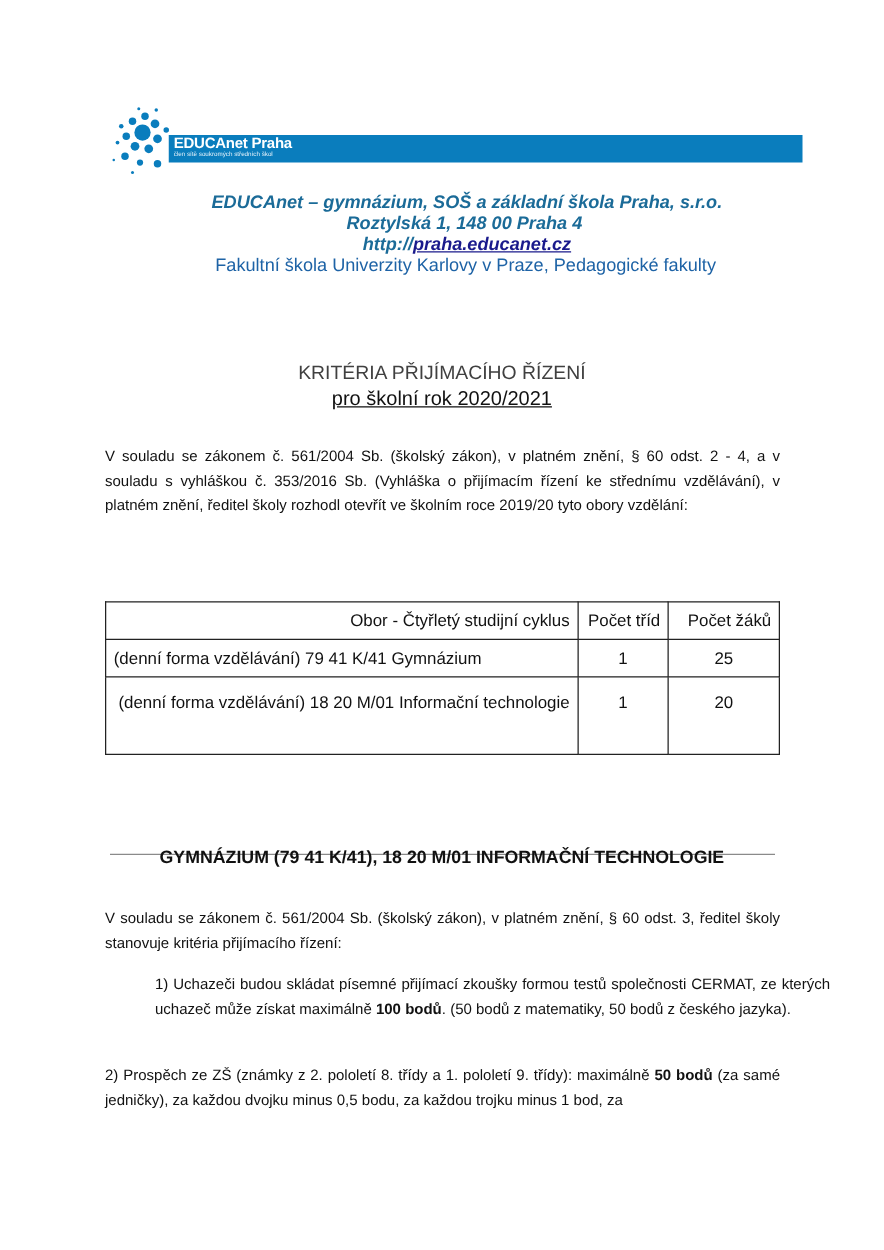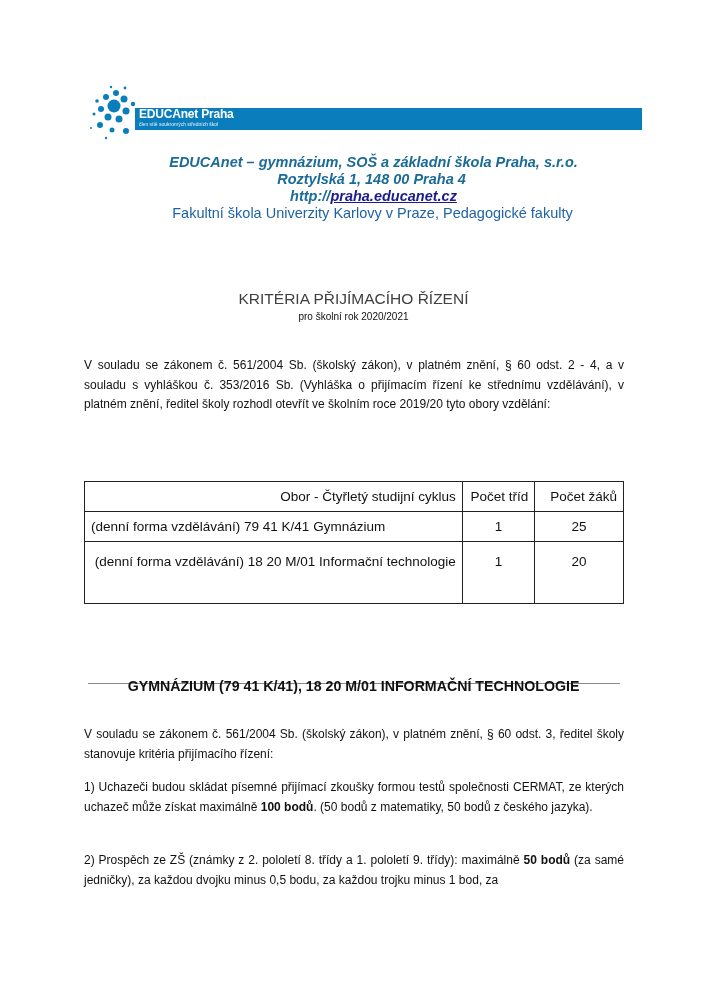--- a/index.html
+++ b/index.html
@@ -18,21 +18,21 @@
     
     .school { left: 0; width: 707px; text-align: center; }
     .school-name { top: 154px; font-size: 14.5px; font-weight: bold; font-style: italic; color: #1b6b98; left: 20px; }
     .school-addr { top: 171px; font-size: 14.5px; font-weight: bold; font-style: italic; color: #1b6b98; left: 18px; }
     .school-web { top: 188px; font-size: 14.5px; font-weight: bold; font-style: italic; color: #1b6b98; left: 20px; }
     .school-web a { color: #1a1a8c; text-decoration: underline; }
     .school-fac { top: 205px; font-size: 14.5px; color: #1e63a6; left: 19px; }
 
     
     .doc-title { left: 0; width: 707px; text-align: center; top: 290px; font-size: 15.5px; color: #404040; }
-    .doc-subtitle { left: 0; width: 707px; text-align: center; top: 311px; font-size: 10px; color: #111; }
+    .doc-subtitle { left: 0; width: 707px; text-align: center; top: 311px; font-size: 16px; color: #111; text-decoration: underline; }
 
     .para { left: 84px; width: 540px; font-size: 12px; line-height: 19.5px; text-align: justify; color: #111; }
     .para b { font-weight: bold; }
 
     
     table.obory { position: absolute; left: 84px; top: 481px; width: 540px; border-collapse: collapse;
                   font-size: 13.5px; color: #111; }
     table.obory td, table.obory th { border: 1.5px solid #222; padding: 0 6px; vertical-align: top; }
     table.obory th { font-weight: normal; text-align: right; height: 29px; vertical-align: middle; }
     table.obory td.c { text-align: center; }
@@ -104,15 +104,15 @@
     <td class="c">20</td>
   </tr>
 </tbody>
   </table>
 
 <div class="abs sep"></div>
 <div class="abs section-title">GYMNÁZIUM (79 41 K/41), 18 20 M/01 INFORMAČNÍ TECHNOLOGIE</div>
 
 <div class="abs para" style="top:725px;">V souladu se zákonem č. 561/2004 Sb. (školský zákon), v platném znění, § 60 odst. 3, ředitel školy stanovuje kritéria přijímacího řízení:</div>
 
-<div class="abs para" style="top:778px;"><span>1) Uchazeči budou skládat písemné přijímací zkoušky formou testů společnosti CERMAT, ze kterých uchazeč může získat maximálně </span><b>100 bodů</b><span>. (50 bodů z matematiky, 50 bodů z českého jazyka).</span></div>
+<div class="abs para" style="top:778px;margin-left:40px;"><span>1) Uchazeči budou skládat písemné přijímací zkoušky formou testů společnosti CERMAT, ze kterých uchazeč může získat maximálně </span><b>100 bodů</b><span>. (50 bodů z matematiky, 50 bodů z českého jazyka).</span></div>
 
 <div class="abs para" style="top:851px;"><span>2) Prospěch ze ZŠ (známky z 2. pololetí 8. třídy a 1. pololetí 9. třídy): maximálně </span><b>50 bodů</b><span> (za samé jedničky), za každou dvojku minus 0,5 bodu, za každou trojku minus 1 bod, za</span></div>
 
 </body></html>

